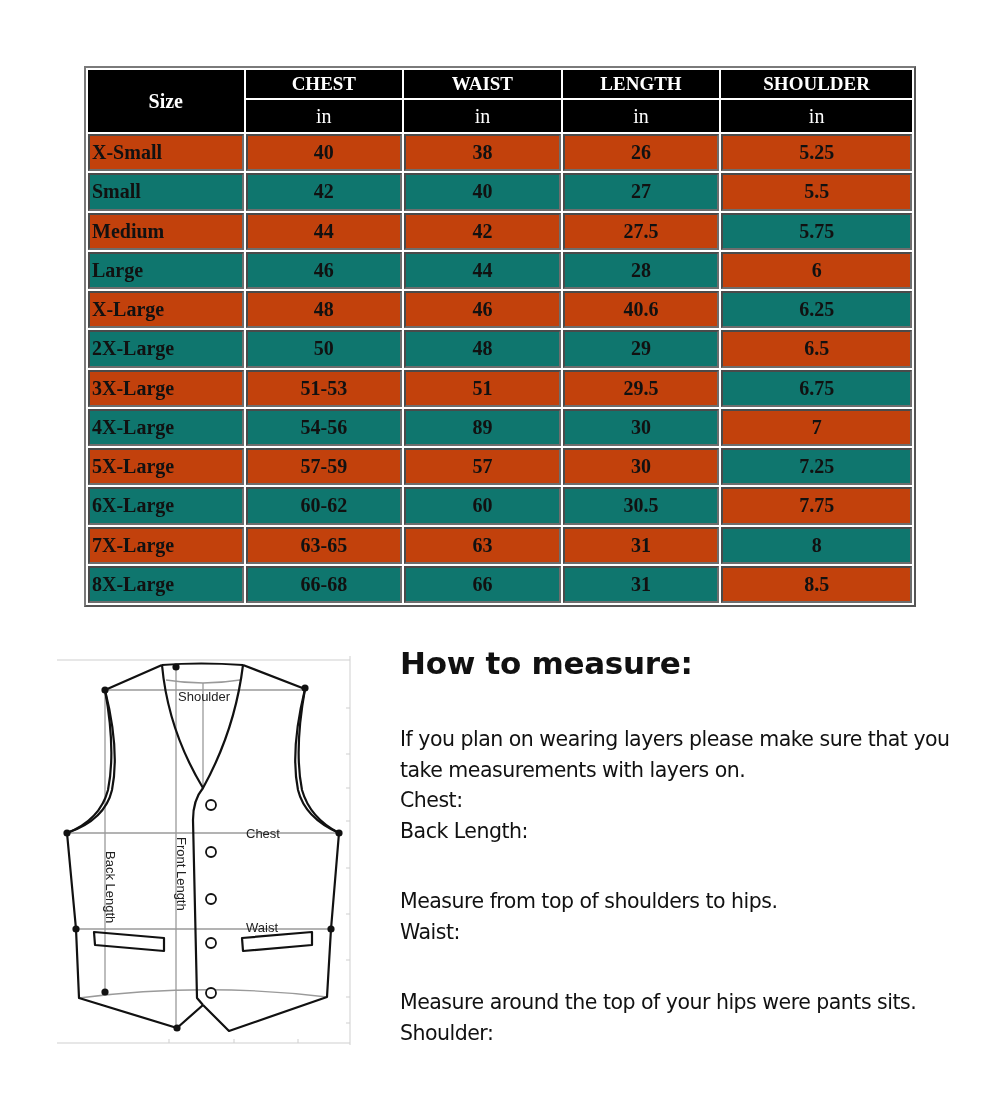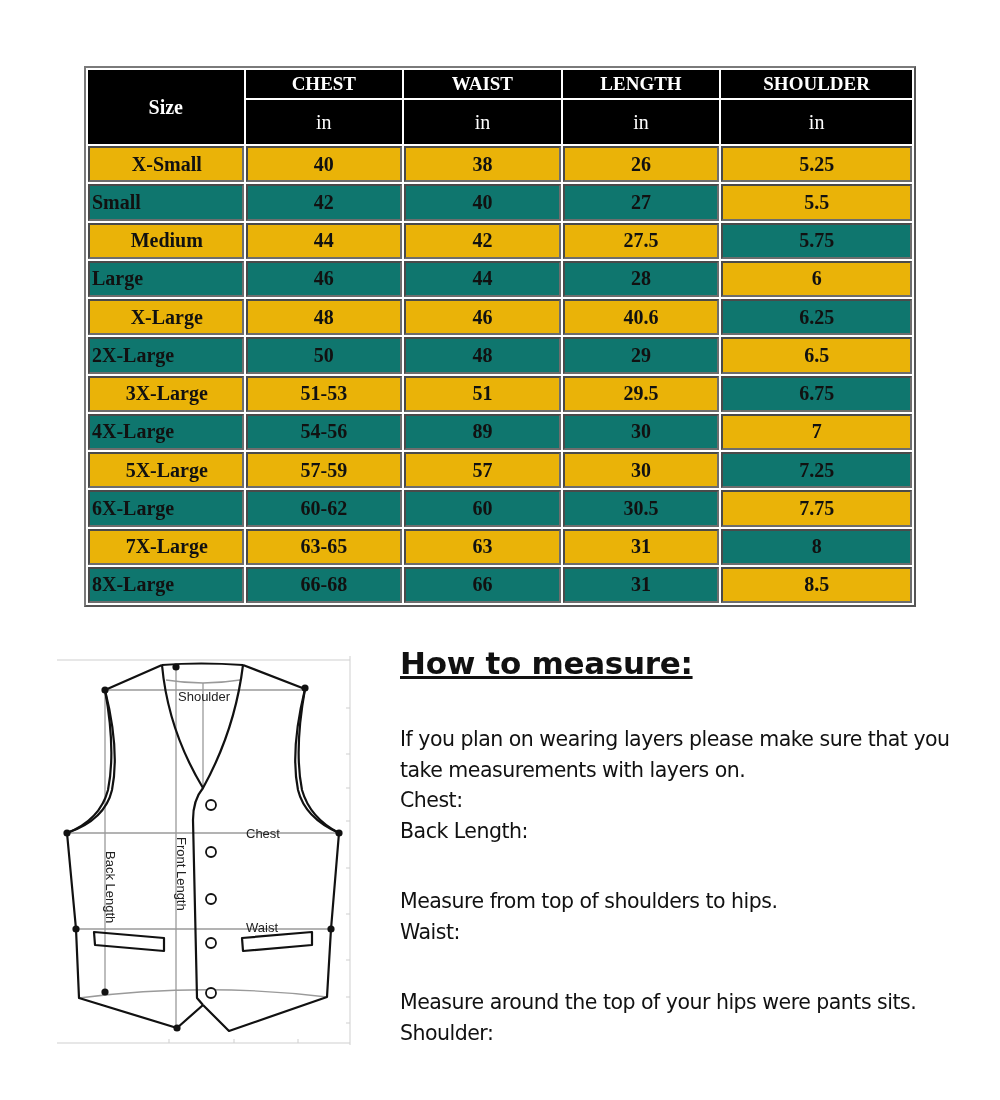--- a/index.html
+++ b/index.html
@@ -16,38 +16,38 @@
     border: 2px solid #6d6d6d; border-top-color: #4a4a4a; border-left-color: #4a4a4a;
     padding: 0; font-family: "Liberation Serif", serif; color: #111;
   }
   .size-table th {
     background: #000; color: #fff; font-weight: bold; font-size: 19px; border-color: #000;
   }
   .size-table th.unit { font-weight: normal; font-size: 20px; }
   .size-table th.size-head { font-size: 20px; }
   .size-table td { font-size: 20px; font-weight: bold; text-align: center; height: 32px; }
   .size-table td.size-name { text-align: left; padding-left: 2px; }
-  .size-table td.g { background: #eab308; text-align: center; }
+  .size-table td.g { background: #c2410c; }
   .size-table td.w { background: #0f766e; }
   col.c0 { width: 155px; } col.c1 { width: 156px; } col.c2 { width: 156px; } col.c3 { width: 156px; } col.c4 { width: 190px; }
 
   
   .diagram { position: absolute; left: 50px; top: 640px; width: 320px; height: 420px; }
   .diagram svg { position: absolute; left: 0; top: 0; }
   .diagram .lbl { position: absolute; font-family: "Liberation Sans", sans-serif; font-size: 13px; color: #222; white-space: nowrap; }
   .diagram .lbl-shoulder { left: 128px; top: 49px; }
   .diagram .lbl-chest { left: 196px; top: 186px; }
   .diagram .lbl-waist { left: 196px; top: 280px; }
   .diagram .lbl-vert { writing-mode: vertical-rl; line-height: 13px; }
   .diagram .lbl-back { left: 39px; top: 211px; }
   .diagram .lbl-front { left: 110px; top: 197px; }
 
   
   .howto { position: absolute; left: 400px; top: 642px; width: 580px; font-family: "DejaVu Sans", sans-serif; color: #111; }
-  .howto h2 { margin: 0; font-size: 31px; font-weight: bold; line-height: 42px; letter-spacing: -0.3px; text-decoration: underline; }
+  .howto h2 { margin: 0; font-size: 31px; font-weight: bold; line-height: 42px; letter-spacing: -0.3px; }
   .howto p { margin: 0; font-size: 20.5px; line-height: 30.5px; letter-spacing: -0.5px; }
   .howto .term { font-weight: normal; }
   .howto .desc { font-weight: normal; margin-top: 40px; }
 </style>
 </head>
 <body>
 
 <table class="size-table">
   <colgroup>
       <col class="c0">
@@ -57,21 +57,21 @@
       <col class="c4">
     </colgroup>
   <thead>
     <tr style="height:28px">
       <th rowspan="2" class="size-head">Size</th>
       <th>CHEST</th>
       <th>WAIST</th>
       <th>LENGTH</th>
       <th>SHOULDER</th>
     </tr>
-    <tr style="height:44px">
+    <tr style="height:32px">
       <th class="unit">in</th>
       <th class="unit">in</th>
       <th class="unit">in</th>
       <th class="unit">in</th>
     </tr>
   </thead>
   <tbody>
     <tr>
       <td class="size-name g">X-Small</td>
       <td class="g">40</td>

